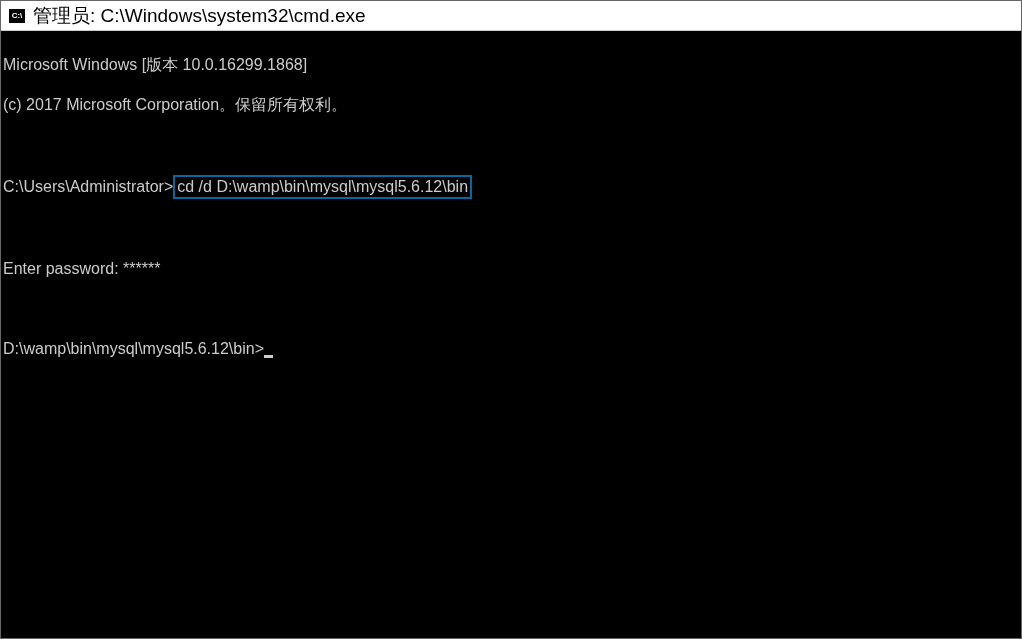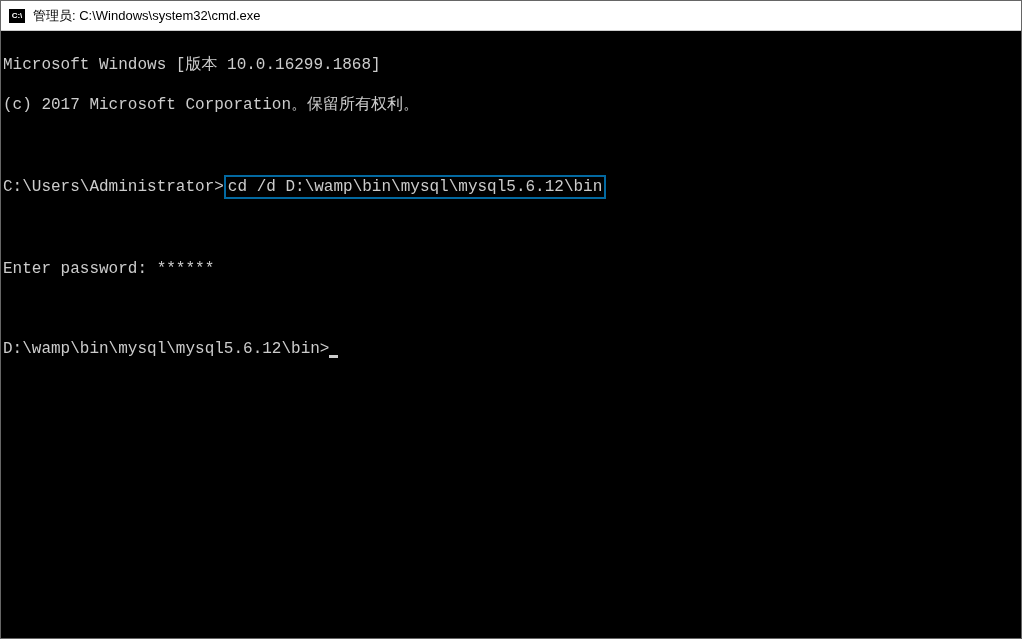--- a/index.html
+++ b/index.html
@@ -27,31 +27,31 @@
       position: relative;
       display: inline-flex;
       align-items: center;
       justify-content: center;
       font-size: 8px;
       color: #fff;
       font-family: sans-serif;
       font-weight: bold;
     }
     .title-text {
-      font-size: 13px;
+      font-size: 19px;
       color: #000;
       font-family: "Microsoft YaHei", "SimSun", sans-serif;
     }
     .terminal {
       background: #000;
       color: #ccc;
       width: 100%;
       height: calc(100% - 30px);
       padding: 4px 2px;
-      font-family: Liberation Mono, monospace;
+      font-family: Liberation Sans, sans-serif;
       font-size: 16px;
       line-height: 20px;
       white-space: pre;
       letter-spacing: 0px;
     }
     .line { display: block; min-height: 20px; }
     .highlight-box {
       border: 2px solid #0369a1;
       padding: 0 2px;
       display: inline-block;

